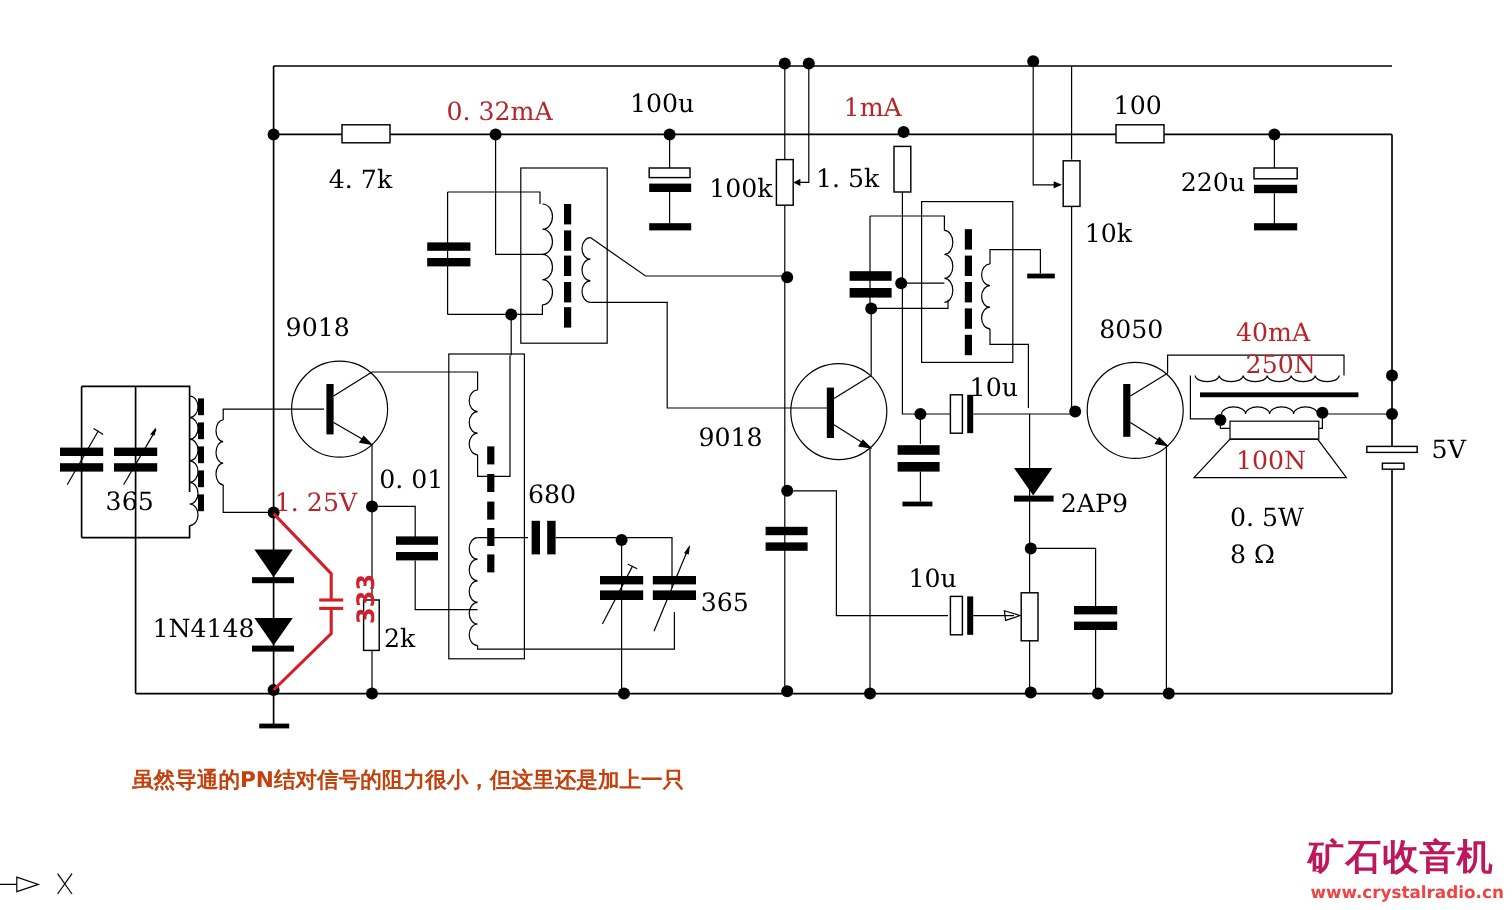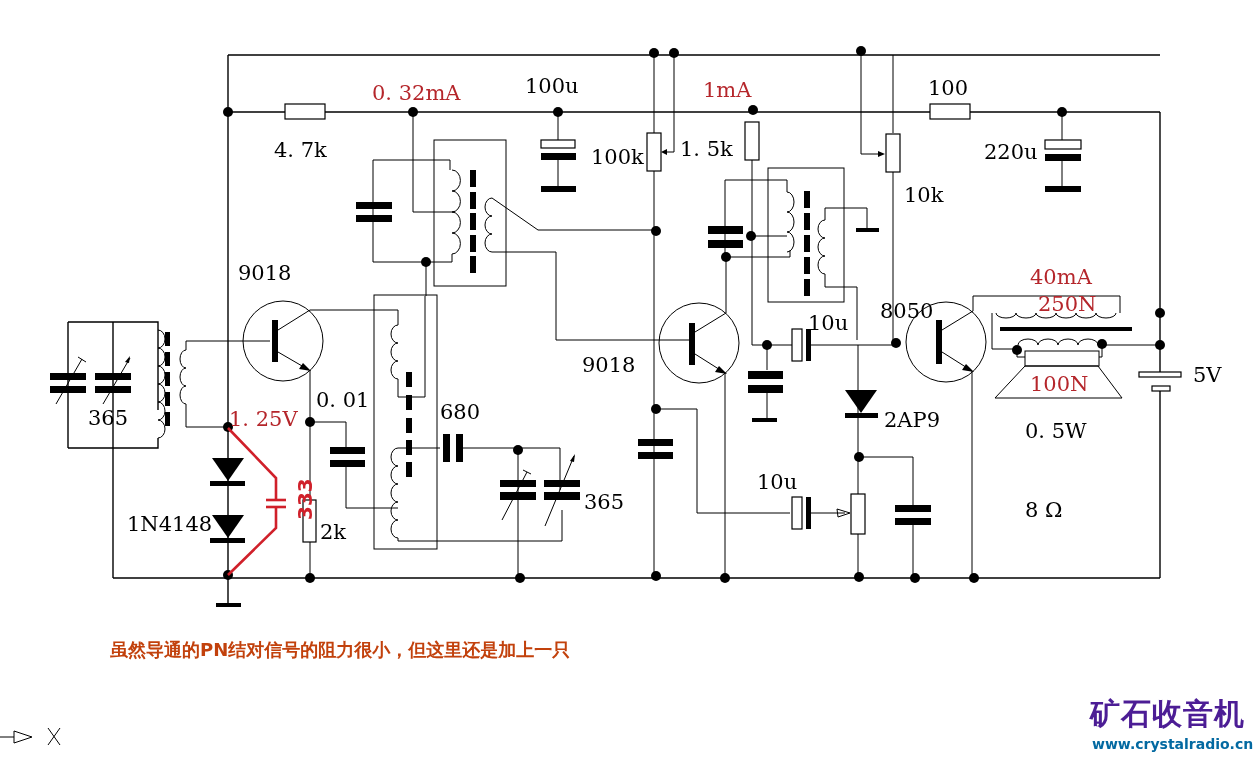--- a/index.html
+++ b/index.html
@@ -7,22 +7,22 @@
   svg { position: absolute; left: 0; top: 0; }
   .w { stroke: #000; stroke-width: 1.4; fill: none; }
   .thin { stroke: #000; stroke-width: 1; fill: none; }
   .plate { fill: #000; stroke: none; }
   .box { fill: #fff; stroke: #000; stroke-width: 1.2; }
   .dot { fill: #000; }
   .red { stroke: #d0202a; stroke-width: 2.6; fill: none; }
   .lbl { position: absolute; font-family: "DejaVu Serif", "Liberation Serif", serif; font-size: 21px; color: #000000; white-space: nowrap; line-height: 1; }
   .lbl.red { color: #b5262b; }
   .note { position: absolute; left: 110px; font-family: "DejaVu Sans", "Liberation Sans", sans-serif; font-weight: bold; font-size: 18px; color: #c2410c; white-space: nowrap; }
-  .brand { position: absolute; left: 1090px; top: 694px; font-family: Liberation Serif, serif; font-weight: bold; font-size: 30px; color: #4c1d95; letter-spacing: 1px; }
-  .url { position: absolute; left: 1092px; top: 736px; font-family: "DejaVu Sans", "Liberation Sans", sans-serif; font-weight: bold; font-size: 14px; color: #0369a1; }
+  .brand { position: absolute; left: 1090px; top: 694px; font-family: Liberation Serif, serif; font-weight: bold; font-size: 30px; color: #be185d; letter-spacing: 1px; }
+  .url { position: absolute; left: 1092px; top: 736px; font-family: "DejaVu Sans", "Liberation Sans", sans-serif; font-weight: bold; font-size: 14px; color: #ef4444; }
   .redlbl333 { position: absolute; font-family: "DejaVu Sans", sans-serif; font-weight: bold; color: #d0202a; font-size: 20px; transform: rotate(-90deg); transform-origin: left top; }
 </style>
 </head>
 <body>
 
 <div id="stage">
 <svg width="1260" height="758" viewBox="0 0 1260 758">
 
   <g>
     <polyline class="w" points="228,55 228,112"></polyline>
@@ -321,26 +321,26 @@
 <div class="lbl red" style="left:372px;top:83px;">0. 32mA</div>
 <div class="lbl" style="left:525px;top:76px;">100u</div>
 <div class="lbl" style="left:591px;top:147px;">100k</div>
 <div class="lbl" style="left:680px;top:139px;">1. 5k</div>
 <div class="lbl red" style="left:703px;top:80px;">1mA</div>
 <div class="lbl" style="left:928px;top:78px;">100</div>
 <div class="lbl" style="left:984px;top:142px;">220u</div>
 <div class="lbl" style="left:904px;top:185px;">10k</div>
 <div class="lbl" style="left:238px;top:263px;">9018</div>
 <div class="lbl" style="left:582px;top:355px;">9018</div>
-<div class="lbl" style="left:880px;top:265px;margin-top:36px;">8050</div>
+<div class="lbl" style="left:916px;top:265px;">8050</div>
 <div class="lbl red" style="left:1030px;top:267px;">40mA</div>
 <div class="lbl red" style="left:1038px;top:294px;">250N</div>
 <div class="lbl red" style="left:1030px;top:354px;margin-top:20px;">100N</div>
 <div class="lbl" style="left:1025px;top:421px;">0. 5W</div>
-<div class="lbl" style="left:1025px;top:452px;margin-top:48px;">8 Ω</div>
+<div class="lbl" style="left:1025px;top:452px;">8 Ω</div>
 <div class="lbl" style="left:1193px;top:365px;">5V</div>
 <div class="lbl" style="left:88px;top:408px;">365</div>
 <div class="lbl" style="left:584px;top:492px;">365</div>
 <div class="lbl" style="left:440px;top:402px;">680</div>
 <div class="lbl" style="left:316px;top:390px;">0. 01</div>
 <div class="lbl red" style="left:229px;top:409px;">1. 25V</div>
 <div class="lbl" style="left:127px;top:514px;">1N4148</div>
 <div class="lbl" style="left:320px;top:522px;">2k</div>
 <div class="redlbl333" style="left:293px;top:520px;">333</div>
 <div class="lbl" style="left:808px;top:313px;">10u</div>

